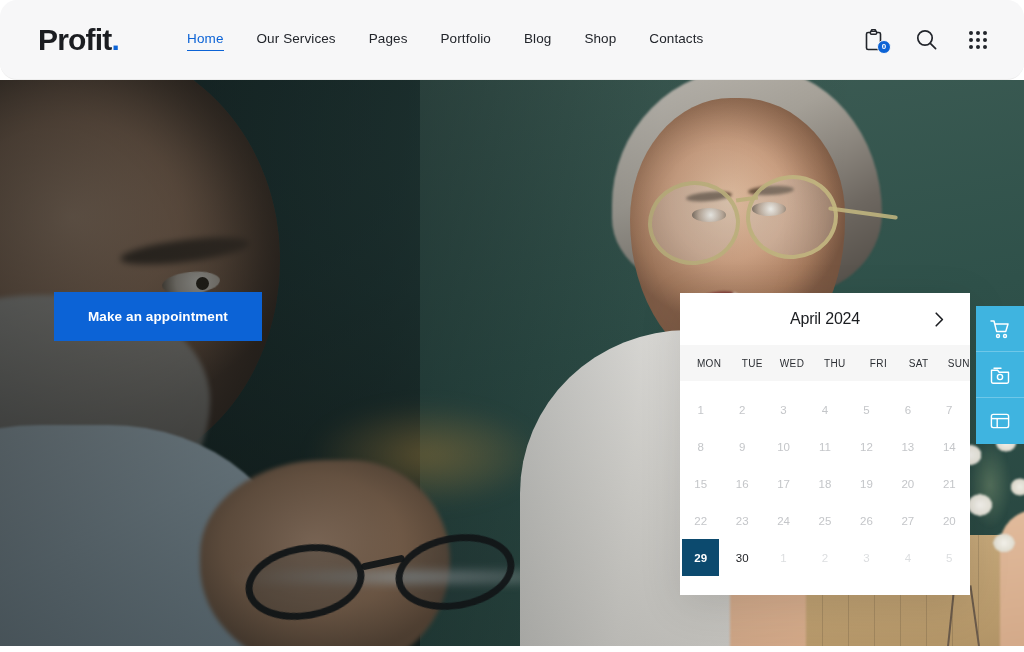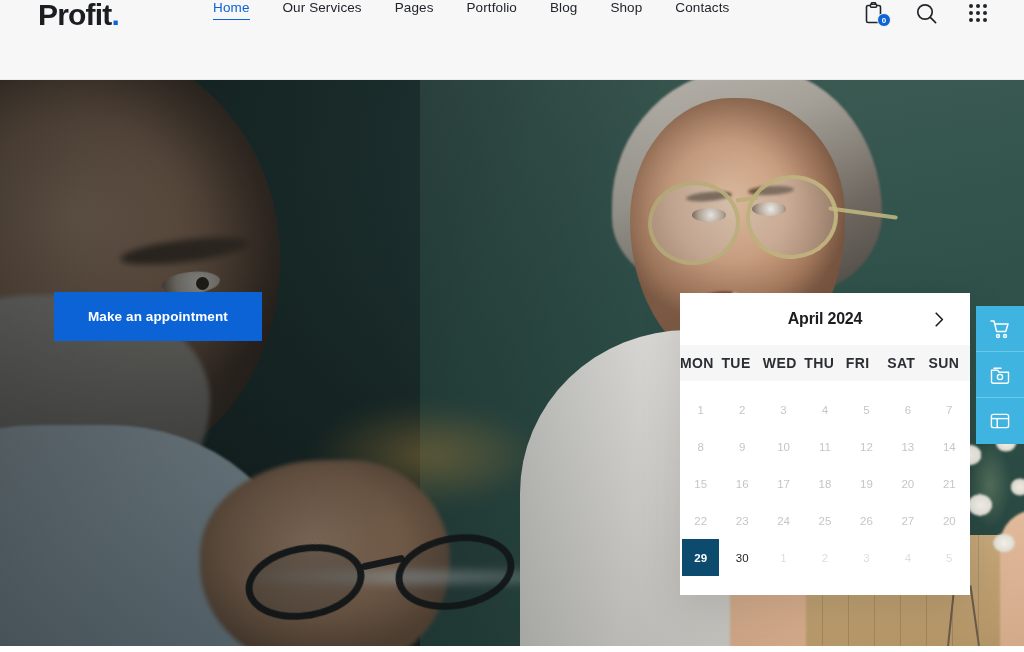--- a/index.html
+++ b/index.html
@@ -9,34 +9,35 @@
     background:#ffffff;
     -webkit-font-smoothing:antialiased;
   }
   .page { position:relative; width:1024px; height:652px; overflow:hidden; }
 
   
   .header {
     position:relative; z-index:30;
     height:80px; width:100%;
     background:#f7f7f8;
-    display:flex; align-items:flex-start;
+    display:flex; align-items:center;
     padding:0 34px 0 38px;
     border-bottom:1px solid #ececec;
+    border-radius:17px;
   }
   .logo {
     font-size:30px; font-weight:bold; color:#1b1d21;
     letter-spacing:-0.8px; line-height:1;
     display:flex; align-items:baseline;
   }
   .logo .dot { color:#0c63d6; }
 
   .nav {
     display:flex; align-items:center; gap:33px;
-    margin-left:94px;
+    margin-left:68px;
   }
   .nav-item {
     font-size:13.5px; color:#22252b; letter-spacing:0.1px;
     position:relative; padding-bottom:3px; white-space:nowrap;
     cursor:pointer;
   }
   .nav-item.active { color:#0c63d6; }
   .nav-item.active::after {
     content:""; position:absolute; left:0; right:0; bottom:-2px;
     height:1px; background:#0c63d6;
@@ -274,32 +275,32 @@
   
   .calendar {
     position:absolute; left:680px; top:213px; width:290px; height:302px;
     background:#ffffff; z-index:20;
     box-shadow:0 10px 40px rgba(0,0,0,.12);
   }
   .cal-head {
     height:52px; display:flex; align-items:center; justify-content:center;
     position:relative;
   }
-  .cal-title { font-size:16px; font-weight:bold; color:#1b1d21; letter-spacing:-.2px; }
+  .cal-title { font-size:16px; font-weight:normal; color:#1b1d21; letter-spacing:-.2px; }
   .cal-next {
     position:absolute; right:22px; top:50%; transform:translateY(-50%);
     width:18px; height:18px; cursor:pointer;
     display:flex; align-items:center; justify-content:center;
   }
   .cal-weekdays {
     display:grid; grid-template-columns:repeat(7,1fr);
     background:#f6f6f6; height:36px; align-items:center;
   }
   .cal-weekdays div {
-    text-align:left; font-size:14px; font-weight:bold;
+    text-align:right; font-size:10px; font-weight:normal;
     color:#2b2e33; letter-spacing:.4px;
   }
   .cal-grid {
     display:grid; grid-template-columns:repeat(7,1fr);
     grid-auto-rows:37px; padding:10px 0 0 0;
   }
   .cal-cell {
     display:flex; align-items:center; justify-content:center;
     font-size:11.5px; color:#c4c6c9; cursor:pointer;
   }

